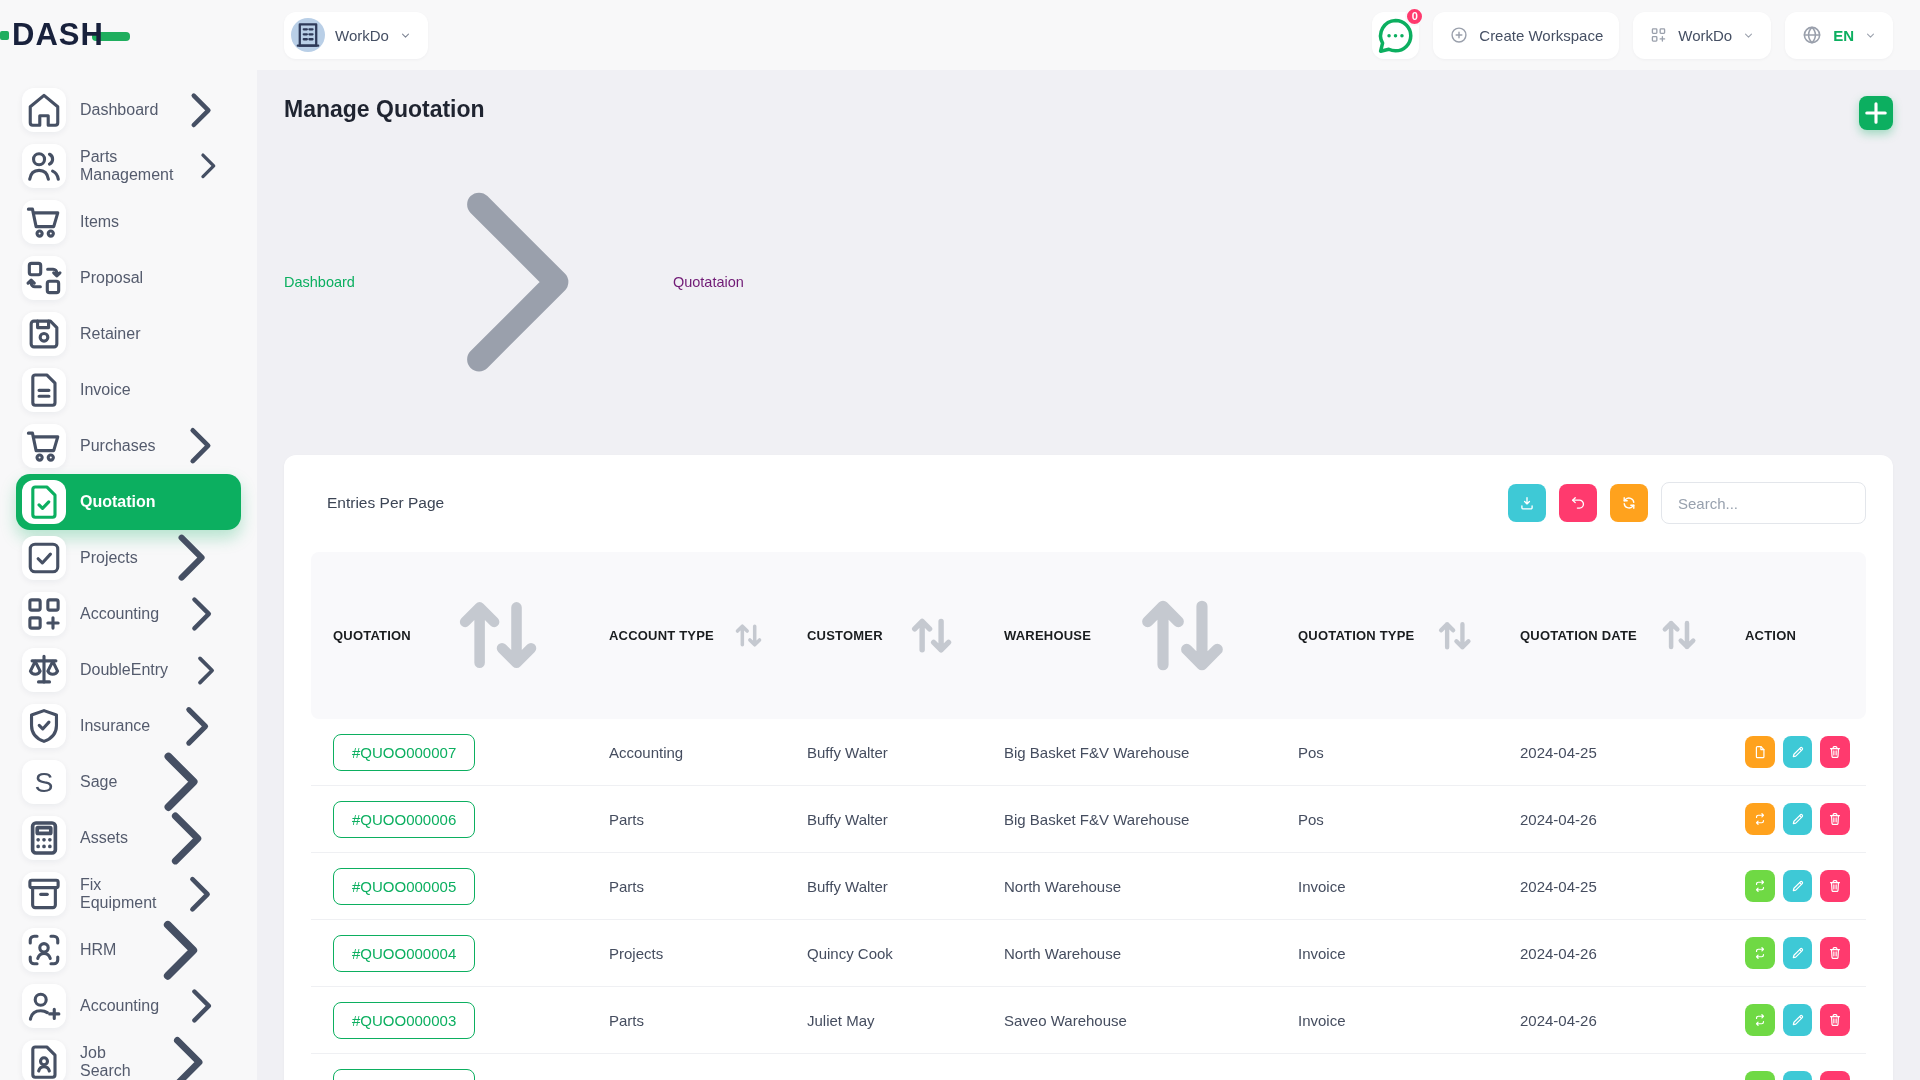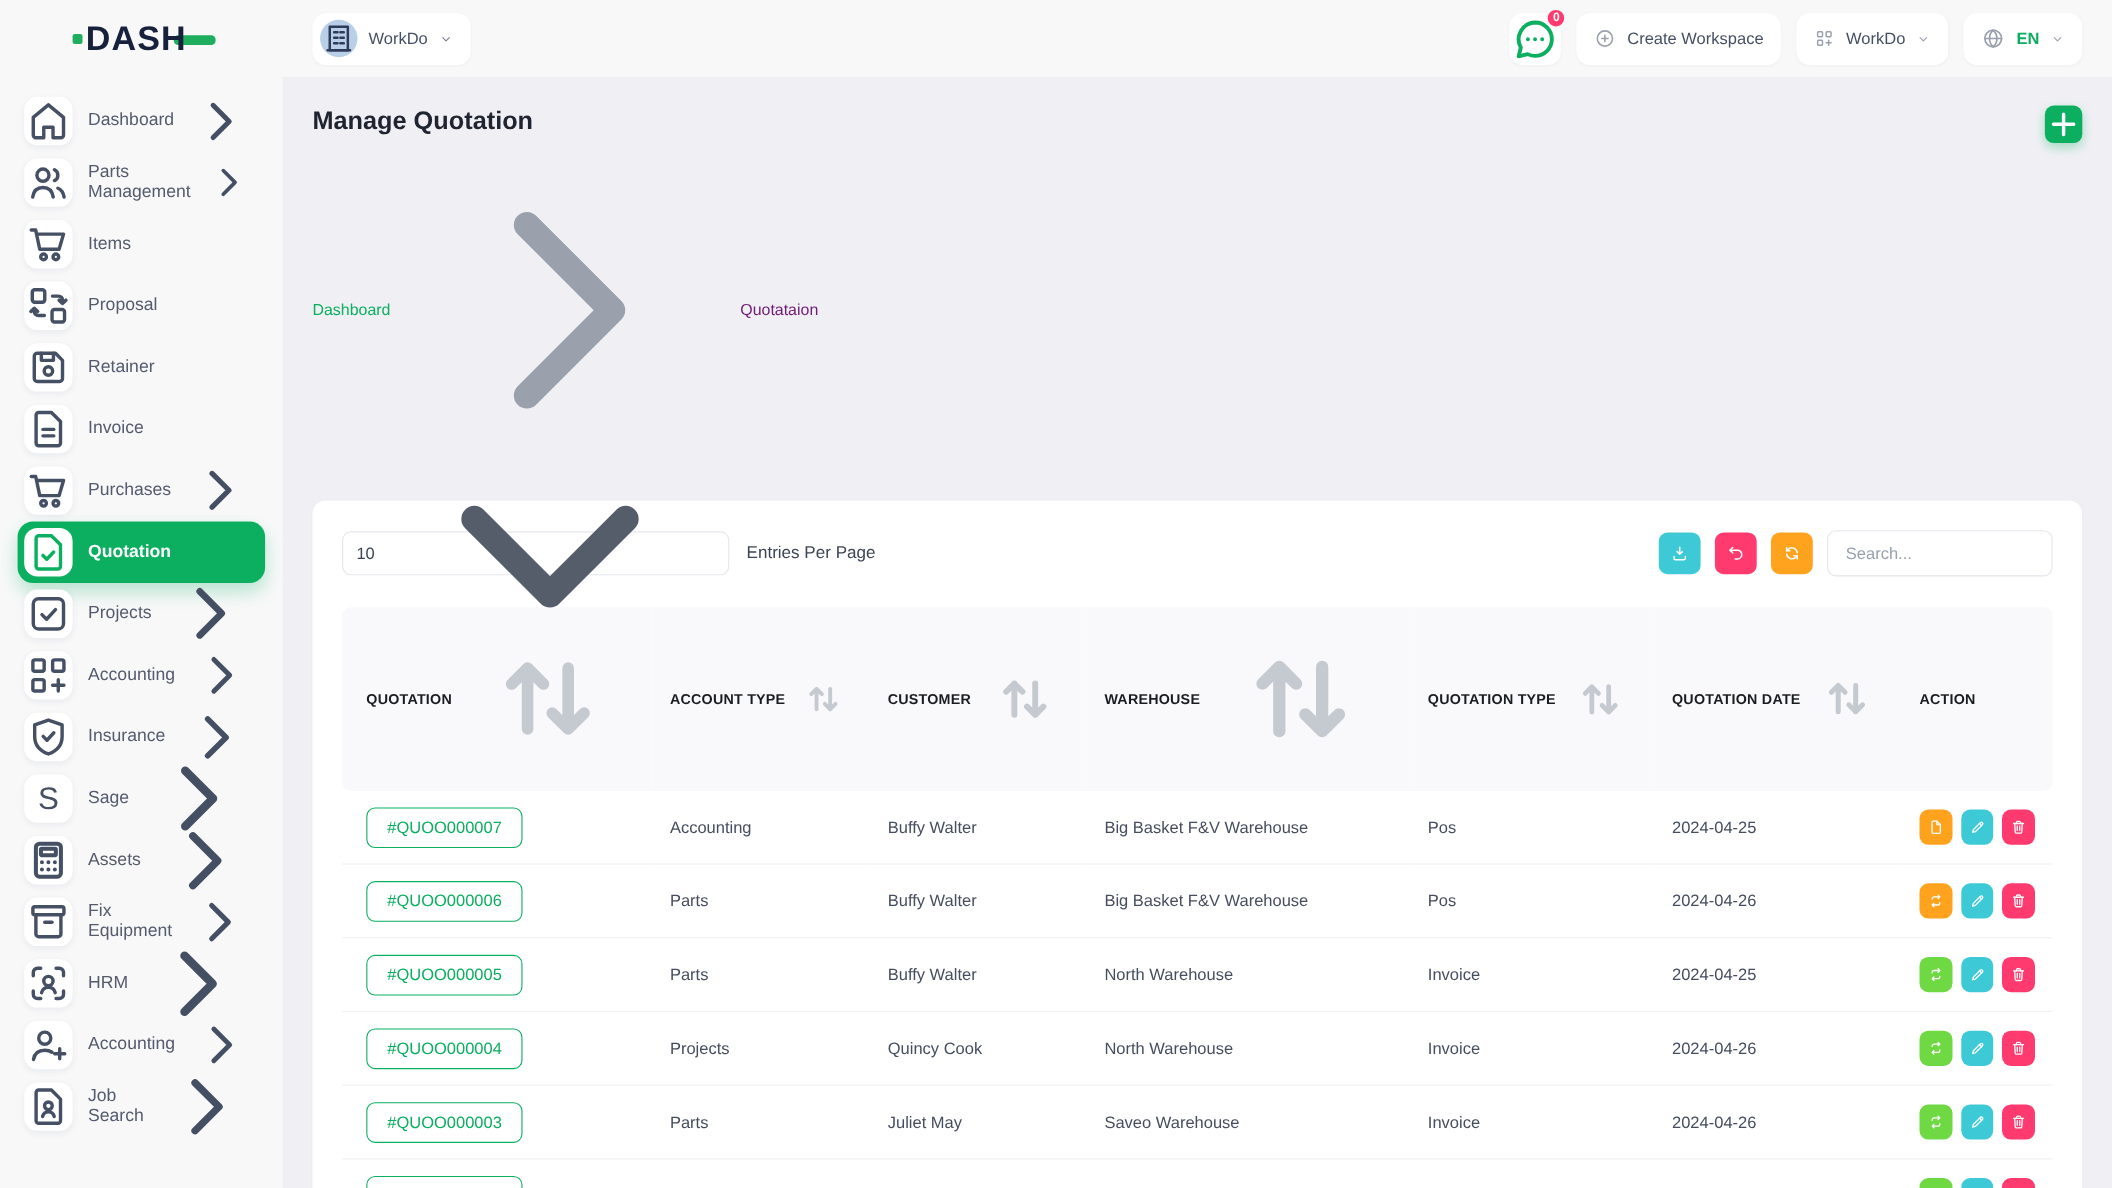--- a/index.html
+++ b/index.html
@@ -2,21 +2,21 @@
 <html><head>
 <meta charset="utf-8">
 <style>
   * { box-sizing: border-box; margin: 0; padding: 0; }
   html,body { width:1920px; height:1080px; overflow:hidden; }
   body { font-family:"Liberation Sans", sans-serif; background:#f0f0f4; color:#454d5f; }
   .app { display:grid; grid-template-rows:70px 1010px; grid-template-columns:257px 1663px; width:1920px; height:1080px; }
 
   
   .topbar { grid-row:1; grid-column:1 / span 2; background:#f8f8f9; display:flex; align-items:center; }
-  .logo-area { width:257px; flex:0 0 257px; display:flex; align-items:center; padding-left:66px; }
+  .logo-area { width:257px; flex:0 0 257px; display:flex; align-items:center; }
   .logo { display:flex; align-items:center; cursor:pointer; }
   .logo-dot { width:9px; height:9px; border-radius:2px; background:#1fae5e; margin-right:3px; }
   .logo-text { font-size:31px; font-weight:800; color:#18213c; letter-spacing:1px; position:relative; z-index:1; }
   .logo-dash { width:38px; height:9px; border-radius:4px; background:#1fae5e; margin-left:-12px; margin-top:3px; }
   .pill { background:#fff; border-radius:12px; height:47px; display:flex; align-items:center; gap:10px; padding:0 16px; font-size:15px; font-weight:500; color:#454f63; box-shadow:0 1px 3px rgba(20,30,60,.04); cursor:pointer; white-space:nowrap; }
   .ws-pill { margin-left:27px; padding-left:7px; }
   .ws-avatar { width:34px; height:34px; border-radius:50%; background:#b9cfe7; display:grid; place-items:center; color:#2e3a59; }
   .ws-avatar svg { width:19px; height:19px; }
   .topbar-right { margin-left:auto; display:flex; align-items:center; gap:14px; padding-right:27px; }
   .icon-pill { width:47px; height:47px; padding:0; justify-content:center; position:relative; }
@@ -283,20 +283,36 @@
           <span class="side-label">Accounting</span>
           <span class="side-chev">
             <svg viewBox="0 0 24 24" fill="none" stroke="currentColor" stroke-width="1.9" stroke-linecap="round" stroke-linejoin="round" style="width:100%;height:100%">
               <path d="m9.2 5.8 6.2 6.2-6.2 6.2"></path>
             </svg>
           </span>
         </a>
         <a class="side-item">
           <span class="side-icon">
             <svg viewBox="0 0 24 24" fill="none" stroke="currentColor" stroke-width="1.7" stroke-linecap="round" stroke-linejoin="round" style="width:100%;height:100%">
+              <path d="M12 4.5v14M5.5 7h13"></path>
+              <path d="M7.2 7.3 4.6 12.6a2.9 2.9 0 0 0 5.3 0Z"></path>
+              <path d="M16.8 7.3l-2.7 5.3a2.9 2.9 0 0 0 5.3 0Z"></path>
+              <path d="M9 18.5h6"></path>
+            </svg>
+          </span>
+          <span class="side-label">DoubleEntry</span>
+          <span class="side-chev">
+            <svg viewBox="0 0 24 24" fill="none" stroke="currentColor" stroke-width="1.9" stroke-linecap="round" stroke-linejoin="round" style="width:100%;height:100%">
+              <path d="m9.2 5.8 6.2 6.2-6.2 6.2"></path>
+            </svg>
+          </span>
+        </a>
+        <a class="side-item">
+          <span class="side-icon">
+            <svg viewBox="0 0 24 24" fill="none" stroke="currentColor" stroke-width="1.7" stroke-linecap="round" stroke-linejoin="round" style="width:100%;height:100%">
               <path d="M12 3.6 18.8 6v5.7c0 4.3-2.7 7.2-6.8 8.7-4.1-1.5-6.8-4.4-6.8-8.7V6Z"></path>
               <path d="m9.4 11.7 1.9 1.9 3.4-3.7"></path>
             </svg>
           </span>
           <span class="side-label">Insurance</span>
           <span class="side-chev">
             <svg viewBox="0 0 24 24" fill="none" stroke="currentColor" stroke-width="1.9" stroke-linecap="round" stroke-linejoin="round" style="width:100%;height:100%">
               <path d="m9.2 5.8 6.2 6.2-6.2 6.2"></path>
             </svg>
           </span>
@@ -410,28 +426,20 @@
         <span style="display:grid;place-items:center">
             <svg viewBox="0 0 24 24" fill="none" stroke="currentColor" stroke-width="2.2" stroke-linecap="round" stroke-linejoin="round" style="width:100%;height:100%">
               <path d="M12 5.5v13M5.5 12h13"></path>
             </svg>
           </span>
       </button>
     </div>
 
     <section class="card">
       <div class="toolbar">
-        <div class="entries-select">
-          <span>10</span>
-          <span style="display:grid;place-items:center">
-              <svg viewBox="0 0 24 24" fill="none" stroke="currentColor" stroke-width="1.9" stroke-linecap="round" stroke-linejoin="round" style="width:100%;height:100%">
-                <path d="m6.5 9.5 5.5 5.5 5.5-5.5"></path>
-              </svg>
-            </span>
-        </div>
         <span class="entries-label">Entries Per Page</span>
         <div class="toolbar-right">
           <span id="toolbar-buttons" style="display:flex;gap:13px">
               <button class="tool-btn teal">
                 <span style="display: grid; place-items: center; width: 18px; height: 18px;">
                   <svg viewBox="0 0 24 24" fill="none" stroke="currentColor" stroke-width="1.8" stroke-linecap="round" stroke-linejoin="round" style="width:100%;height:100%">
                     <path d="M12 4.8v8.4m0 0 3.2-3.2M12 13.2 8.8 10"></path>
                     <path d="M5.2 15.8v2.4a1.6 1.6 0 0 0 1.6 1.6h10.4a1.6 1.6 0 0 0 1.6-1.6v-2.4"></path>
                   </svg>
                 </span>

